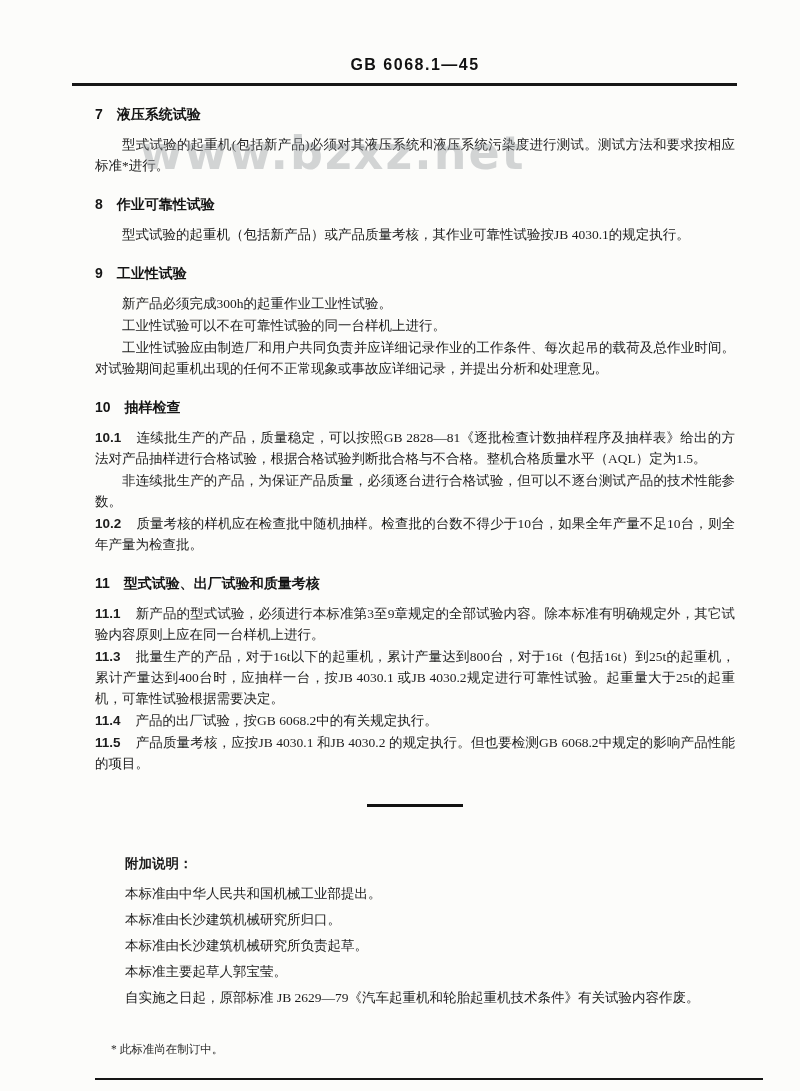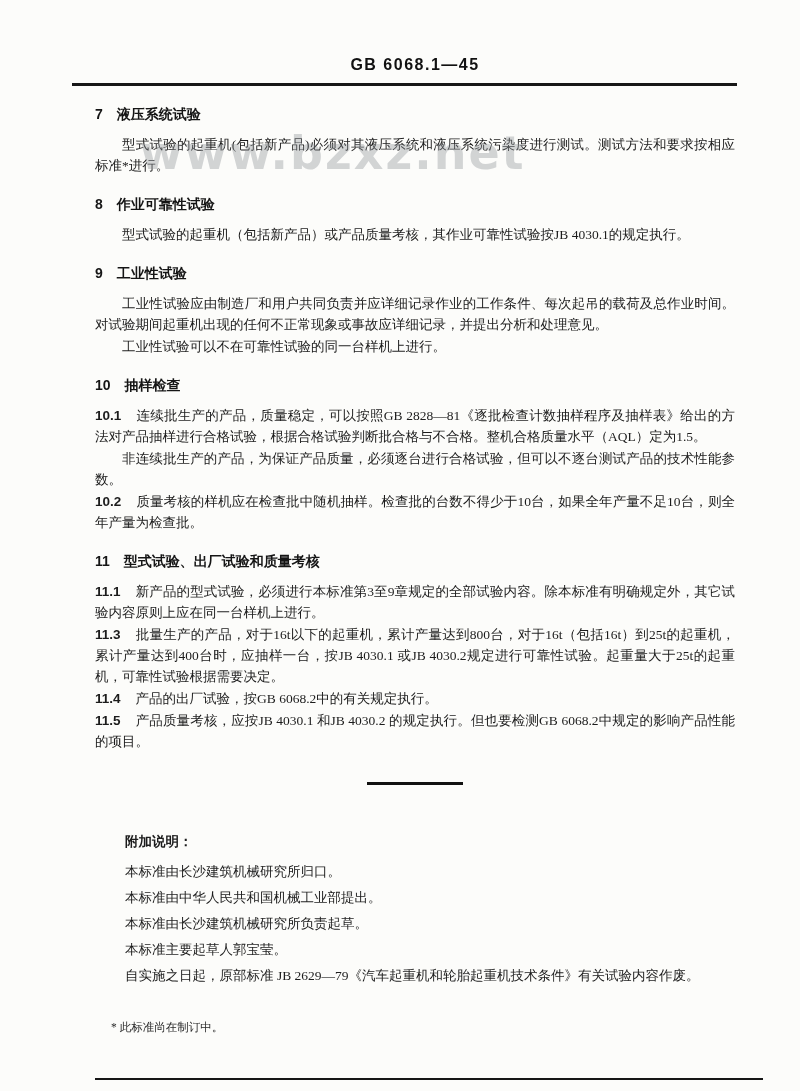--- a/index.html
+++ b/index.html
@@ -120,22 +120,23 @@
       <div class="sec-heading">
         <span class="sec-num">8</span><span class="sec-title">作业可靠性试验</span>
       </div>
       <p class="para indent"><span>型式试验的起重机（包括新产品）或产品质量考核，其作业可靠性试验按JB 4030.1的规定执行。</span></p>
     </div>
 
     <div class="section">
       <div class="sec-heading">
         <span class="sec-num">9</span><span class="sec-title">工业性试验</span>
       </div>
+      <p class="para indent"><span>新产品必须完成300h的起重作业工业性试验。</span></p>
+      <p class="para indent"><span>工业性试验可以不在可靠性试验的同一台样机上进行。</span></p>
       <p class="para indent"><span>工业性试验应由制造厂和用户共同负责并应详细记录作业的工作条件、每次起吊的载荷及总作业时间。对试验期间起重机出现的任何不正常现象或事故应详细记录，并提出分析和处理意见。</span></p>
-      <p class="para indent"><span>工业性试验可以不在可靠性试验的同一台样机上进行。</span></p>
     </div>
 
     <div class="section">
       <div class="sec-heading">
         <span class="sec-num">10</span><span class="sec-title">抽样检查</span>
       </div>
       <p class="para"><span class="pnum">10.1</span><span>连续批生产的产品，质量稳定，可以按照GB 2828—81《逐批检查计数抽样程序及抽样表》给出的方法对产品抽样进行合格试验，根据合格试验判断批合格与不合格。整机合格质量水平（AQL）定为1.5。</span></p>
       <p class="para indent"><span>非连续批生产的产品，为保证产品质量，必须逐台进行合格试验，但可以不逐台测试产品的技术性能参数。</span></p>
       <p class="para"><span class="pnum">10.2</span><span>质量考核的样机应在检查批中随机抽样。检查批的台数不得少于10台，如果全年产量不足10台，则全年产量为检查批。</span></p>
     </div>
@@ -147,22 +148,22 @@
       <p class="para"><span class="pnum">11.1</span><span>新产品的型式试验，必须进行本标准第3至9章规定的全部试验内容。除本标准有明确规定外，其它试验内容原则上应在同一台样机上进行。</span></p>
       <p class="para"><span class="pnum">11.3</span><span>批量生产的产品，对于16t以下的起重机，累计产量达到800台，对于16t（包括16t）到25t的起重机，累计产量达到400台时，应抽样一台，按JB 4030.1 或JB 4030.2规定进行可靠性试验。起重量大于25t的起重机，可靠性试验根据需要决定。</span></p>
       <p class="para"><span class="pnum">11.4</span><span>产品的出厂试验，按GB 6068.2中的有关规定执行。</span></p>
       <p class="para"><span class="pnum">11.5</span><span>产品质量考核，应按JB 4030.1 和JB 4030.2 的规定执行。但也要检测GB 6068.2中规定的影响产品性能的项目。</span></p>
     </div>
 
     <div class="mid-rule"></div>
 
     <div class="appendix">
       <div class="appendix-title">附加说明：</div>
+      <p class="appendix-line">本标准由中华人民共和国机械工业部提出。</p>
       <p class="appendix-line">本标准由长沙建筑机械研究所归口。</p>
-      <p class="appendix-line">本标准由中华人民共和国机械工业部提出。</p>
       <p class="appendix-line">本标准由长沙建筑机械研究所负责起草。</p>
       <p class="appendix-line">本标准主要起草人郭宝莹。</p>
       <p class="appendix-line">自实施之日起，原部标准 JB 2629—79《汽车起重机和轮胎起重机技术条件》有关试验内容作废。</p>
     </div>
 
     <div class="footnote">* 此标准尚在制订中。</div>
 
   </div>
 
   <div class="bottom-rule"></div>

